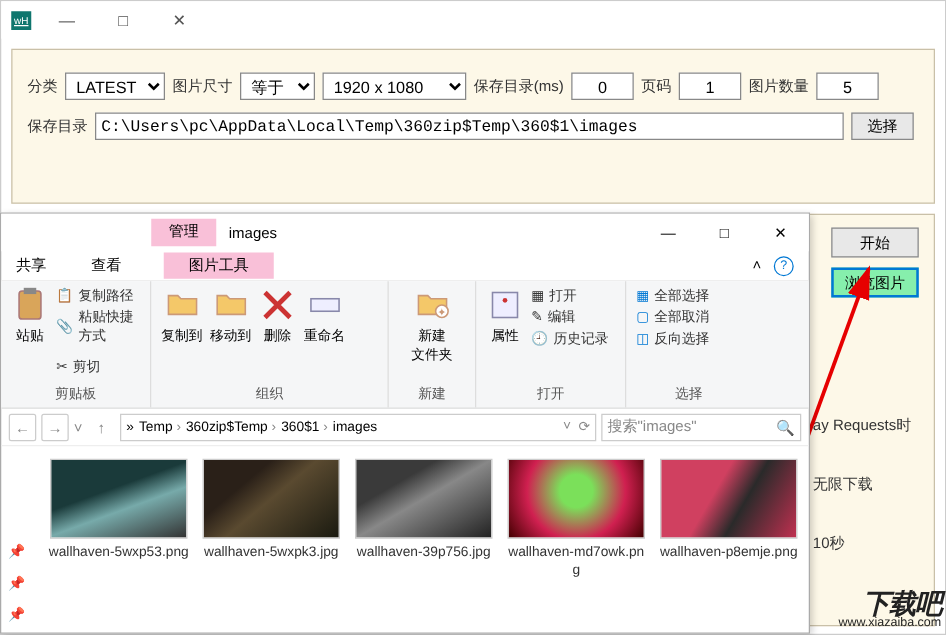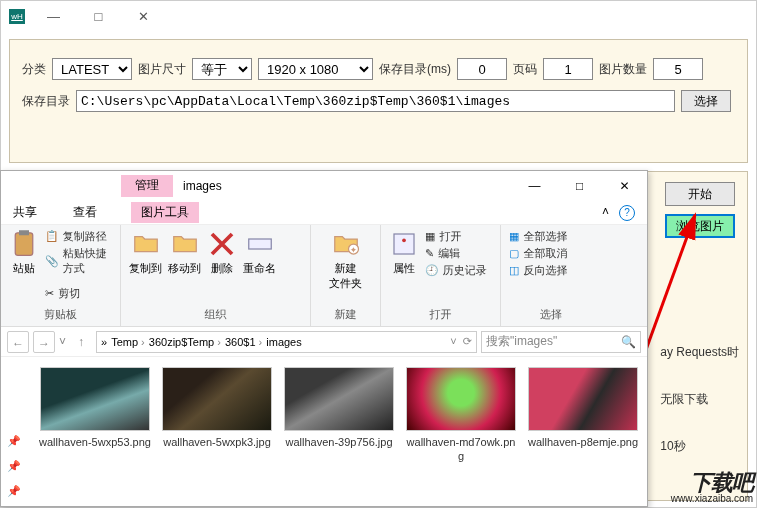--- a/index.html
+++ b/index.html
@@ -17,21 +17,21 @@
 select, input[type=text] { border: 1px solid #888; background: #fff; font-size: 13px; height: 22px; padding: 0 4px; }
 .narrow { width: 50px; text-align: center; }
 .btn-std { border: 1px solid #888; background: #e8e8e8; font-size: 12px; height: 22px; padding: 0 12px; display: inline-flex; align-items: center; justify-content: center; }
 
 .status-area { margin: 0 8px; border: 1px solid #c9c0a8; background: #fdf8e8; padding: 10px 12px; position: relative; height: 330px; }
 .status-top { display: flex; justify-content: flex-end; align-items: center; gap: 20px; }
 .dl-count { color: #c00; font-weight: bold; margin-right: 20px; }
 .btn-start { border: 1px solid #888; background: #e8e8e8; width: 70px; height: 24px; display: flex; align-items: center; justify-content: center; }
 .btn-browse { border: 2px solid #0078d4; background: #86efac; width: 70px; height: 24px; display: flex; align-items: center; justify-content: center; margin-top: 8px; }
 
-.side-texts { position: absolute; right: 8px; top: 160px; margin-top: 12px; }
+.side-texts { position: absolute; right: 18px; top: 160px; }
 .side-texts div { margin-bottom: 30px; color: #333; }
 
 
 .explorer { position: absolute; left: 0; top: 170px; width: 648px; height: 337px; background: #fff; border: 1px solid #aaa; box-shadow: 2px 2px 6px rgba(0,0,0,.2); }
 .exp-title { height: 30px; display: flex; align-items: center; background: #fff; }
 .exp-tabtop { display: flex; height: 22px; }
 .exp-tab { padding: 2px 14px; font-size: 12px; background: #fff; }
 .exp-tab.pink { background: #f9c0d8; }
 .exp-title .folder-name { margin-left: 10px; font-size: 12px; }
 .exp-winbtns { margin-left: auto; display: flex; }
@@ -140,21 +140,21 @@
     <div class="exp-winbtns">
       <span class="btn">—</span>
       <span class="btn">□</span>
       <span class="btn">✕</span>
     </div>
   </div>
 
   <div class="exp-menurow">
     <span>共享</span>
     <span>查看</span>
-    <span class="exp-tab pink" style="margin-left:-2px;padding:2px 10px">图片工具</span>
+    <span class="exp-tab pink" style="margin-left:-2px;padding:2px 20px">图片工具</span>
     <div class="right">
       <span>˄</span>
       <span style="width:16px;height:16px;border-radius:50%;border:1px solid #0078d4;color:#0078d4;display:inline-flex;align-items:center;justify-content:center;font-size:10px">?</span>
     </div>
   </div>
 
   <div class="ribbon">
     <div class="rb-sec" style="width:120px">
       <div class="rb-body">
         <div class="rb-lg">

